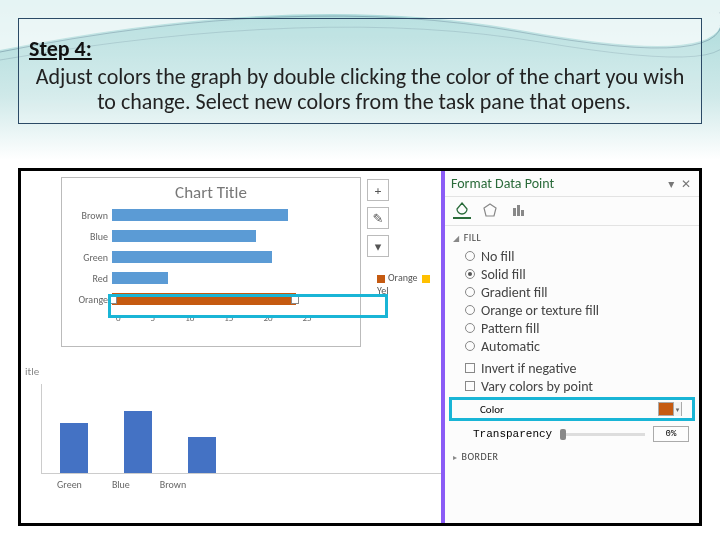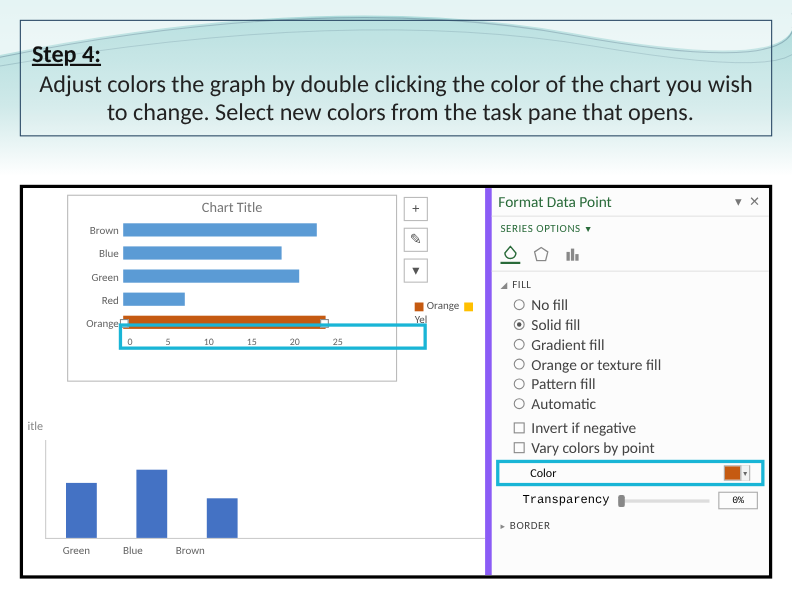--- a/index.html
+++ b/index.html
@@ -6,44 +6,44 @@
   body { width: 720px; height: 540px; font-family: Calibri, Arial, sans-serif; background: #fff; overflow: hidden; position: relative; }
   .bg-decoration { position: absolute; top: 0; left: 0; width: 720px; height: 160px; background: linear-gradient(180deg, #a7d9d9 0%, #cfe9e9 60%, #fff 100%); z-index: 0; }
   .bg-swoosh { position: absolute; top: 0; left: 0; width: 720px; height: 120px; overflow: hidden; z-index: 1; }
   .bg-swoosh svg { width: 100%; height: 100%; }
   .instruction-box { position: absolute; top: 18px; left: 18px; width: 684px; border: 1.5px solid #2b4a66; background: rgba(255,255,255,0.15); padding: 16px 10px 8px 10px; z-index: 3; }
   .instruction-box h3 { font-size: 22px; font-weight: bold; text-decoration: underline; color: #111; margin-bottom: 2px; }
   .instruction-box p { font-size: 22px; line-height: 1.15; color: #222; padding-left: 8px; text-indent: -8px; text-align: center; }
   .screenshot { position: absolute; top: 168px; left: 18px; width: 684px; height: 358px; border: 3px solid #000; background: #fff; z-index: 4; overflow: hidden; display: flex; }
   .chart-area { flex: 1 1 auto; position: relative; background: #fff; }
   .chart-box { position: absolute; top: 6px; left: 40px; width: 300px; height: 170px; border: 1px solid #bbb; background: #fff; }
-  .chart-title { text-align: center; font-size: 13px; color: #777; margin-top: 4px; }
+  .chart-title { text-align: center; font-size: 17px; color: #777; margin-top: 4px; }
   .bar-row { display: flex; align-items: center; height: 18px; margin-top: 3px; }
   .bar-label { width: 50px; text-align: right; font-size: 10px; color: #666; padding-right: 4px; }
   .bar { height: 12px; }
   .bar.brown { background: #5b9bd5; }
   .bar.blue  { background: #5b9bd5; }
   .bar.green { background: #5b9bd5; }
   .bar.red   { background: #5b9bd5; }
   .bar.orange{ background: #c55a11; position: relative; }
   .bar.orange::before, .bar.orange::after { content:""; position:absolute; width:6px; height:6px; background:#fff; border:1px solid #888; top:3px; }
   .bar.orange::before { left:-3px; }
   .bar.orange::after { right:-3px; }
   .highlight-orange { position: absolute; border: 3px solid #19b5d6; left: 46px; top: 116px; width: 280px; height: 24px; }
   .x-axis { display: flex; font-size: 9px; color: #666; margin-left: 54px; margin-top: 4px; gap: 30px; }
   .floating-btns { position: absolute; top: 8px; left: 346px; display: flex; flex-direction: column; gap: 6px; }
   .fbtn { width: 22px; height: 22px; border: 1px solid #bbb; background: #fff; display: flex; align-items: center; justify-content: center; font-size: 13px; color: #555; }
   .legend { position: absolute; top: 100px; left: 356px; font-size: 10px; color: #555; }
   .legend span { display:inline-block; width:8px; height:8px; background:#c55a11; margin-right:3px; vertical-align:middle;}
-  .lower-chart { position: absolute; top: 210px; left: 0; width: 420px; height: 140px; }
+  .lower-chart { position: absolute; top: 194px; left: 0; width: 420px; height: 140px; }
   .lower-chart .lc-title { font-size: 11px; color: #888; margin-left: 4px; }
   .lc-bars { display: flex; align-items: flex-end; height: 90px; margin-left: 20px; gap: 36px; margin-top: 6px; border-bottom:1px solid #ccc; border-left:1px solid #ccc; padding-left:18px;}
   .lc-bar { width: 28px; background: #4472c4; }
   .lc-labels { display: flex; gap: 30px; margin-left: 36px; font-size: 10px; color: #666; margin-top:4px;}
-  .pane { width: 258px; border-left: 6px solid #8b5cf6; background: #fcfcfc; display: flex; flex-direction: column; font-size: 11px; position: relative; }
+  .pane { width: 258px; border-left: 4px solid #8b5cf6; background: #fcfcfc; display: flex; flex-direction: column; font-size: 11px; position: relative; }
   .pane-header { display: flex; justify-content: space-between; align-items: center; padding: 4px 6px; color: #2a6b3a; font-size: 14px; border-bottom: 1px solid #e3e3e3; }
   .pane-header .close { color: #777; font-size: 12px; letter-spacing: 2px; }
   .series-opt { color: #2a6b3a; font-size: 10px; padding: 4px 8px; letter-spacing: 0.5px; }
   .series-opt .arrow { font-size: 8px; }
   .icon-row { display: flex; gap: 10px; padding: 4px 8px 6px 8px; border-bottom: 1px solid #e3e3e3; align-items: center;}
   .icon-row .ic { width: 18px; height: 18px; display:flex; align-items:center; justify-content:center; color:#888; }
   .icon-row .ic.active { color:#2a6b3a; border-bottom:2px solid #2a6b3a; }
   .section-head { padding: 5px 8px 3px 8px; font-size: 10px; color: #444; letter-spacing: 0.5px; }
   .section-head .tri { font-size: 8px; color: #888; margin-right: 4px; }
   .opt-list { padding: 0 8px 0 20px; }
@@ -131,21 +131,20 @@
         <span>Brown</span>
       </div>
     </div>
   </div>
 
   <div class="pane">
     <div class="pane-header">
       <span>Format Data Point</span>
       <span class="close">▾ ✕</span>
     </div>
-    <div class="series-opt"><span>SERIES OPTIONS</span> <span class="arrow">▼</span></div>
     <div class="icon-row">
       <div class="ic active">
           <svg width="14" height="14">
             <path d="M7 1 L12 7 A5 5 0 1 1 2 7 Z" fill="none" stroke="#2a6b3a" stroke-width="1.3"></path>
           </svg>
         </div>
       <div class="ic">
           <svg width="14" height="14">
             <polygon points="7,1 13,5 11,13 3,13 1,5" fill="none" stroke="#888" stroke-width="1.2"></polygon>
           </svg>

